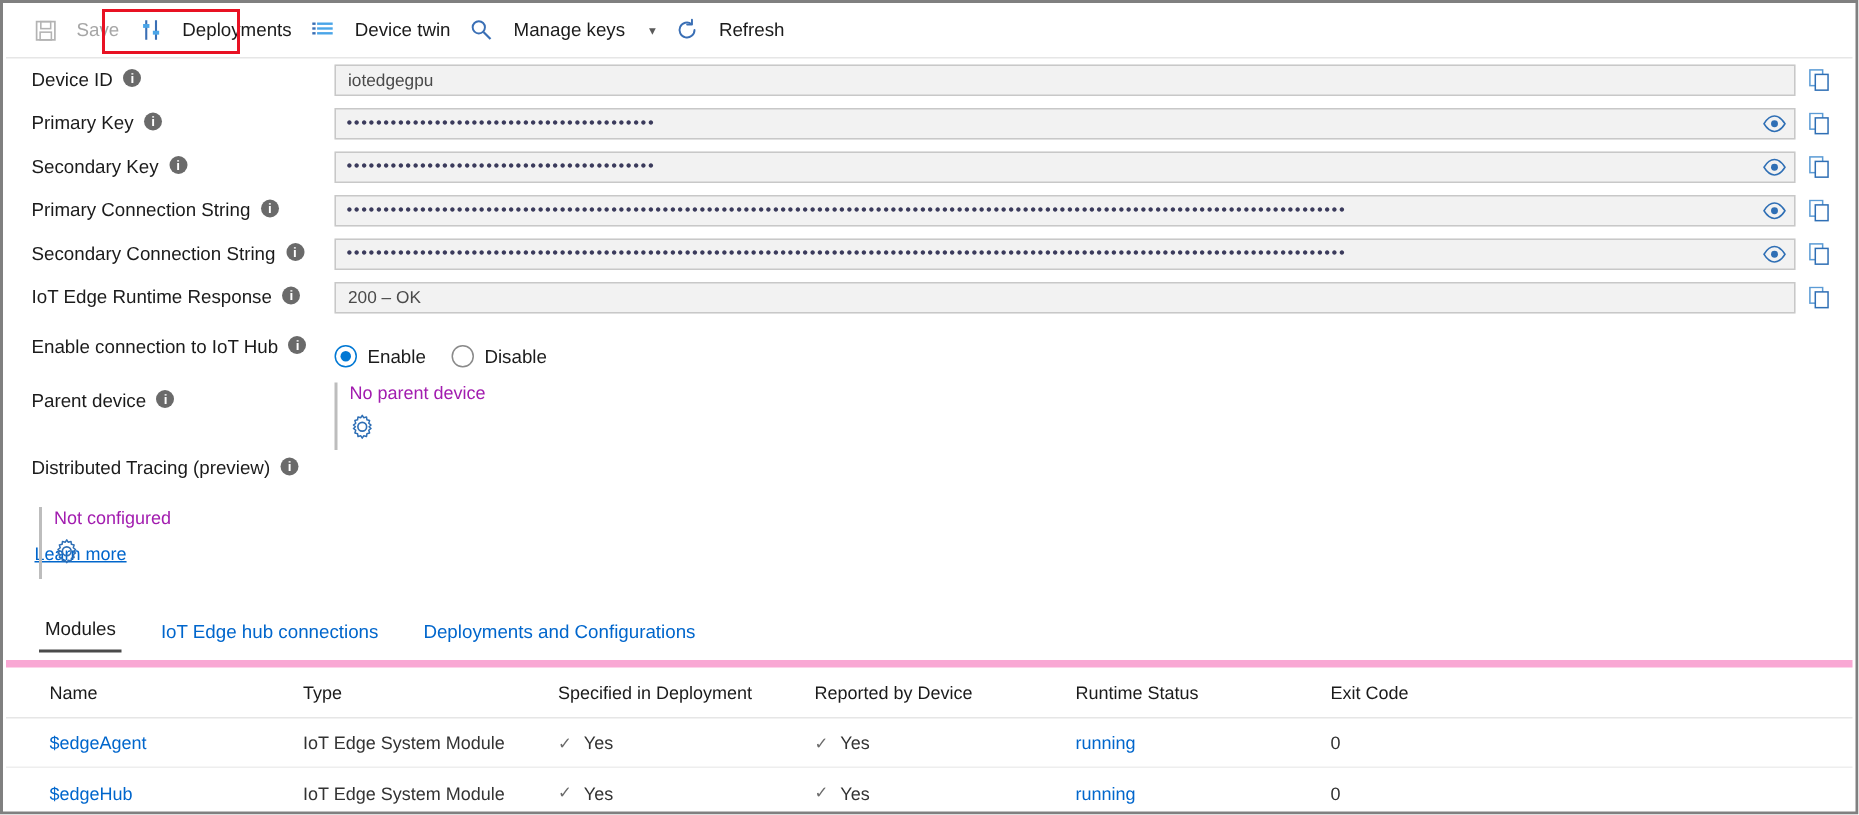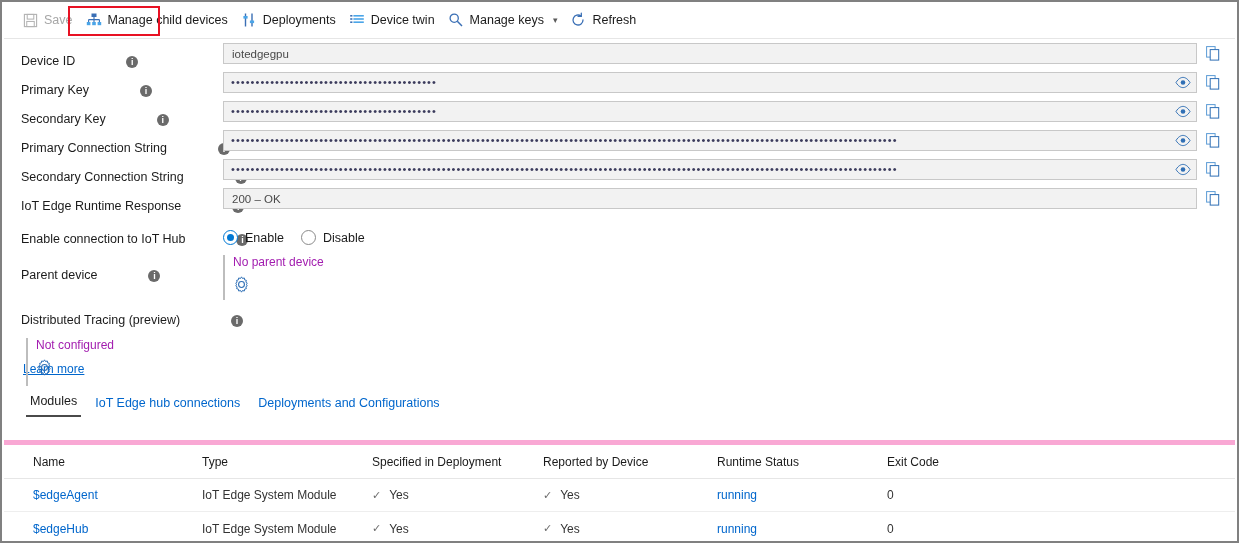--- a/index.html
+++ b/index.html
@@ -30,21 +30,21 @@
     display: flex;
     align-items: center;
     padding-left: 14px;
     box-sizing: border-box;
     border-bottom: 1px solid #e6e6e6;
     background: #ffffff;
   }
   .cmd {
     display: flex;
     align-items: center;
-    gap: 6px;
+    gap: 13px;
     height: 30px;
     padding: 0 9px 0 4px;
     font-size: 12.5px;
     color: #1b1b1b;
     cursor: pointer;
     white-space: nowrap;
   }
   .cmd.disabled { color: #a6a6a6; cursor: default; }
   .cmd .glyph {
     display: inline-flex;
@@ -75,26 +75,25 @@
     position: absolute;
     left: 0;
     right: 0;
     height: 28px;
   }
   .flabel {
     position: absolute;
     left: 17px;
     top: 0;
     display: flex;
-    align-items: flex-end;
+    align-items: flex-start;
     height: 22px;
     font-size: 12.5px;
     color: #1b1b1b;
     white-space: nowrap;
-    gap: 44px;
   }
   .info {
     display: inline-block;
     width: 12px;
     height: 12px;
     border-radius: 50%;
     background: #6a6a6a;
     color: #ffffff;
     font-size: 9px;
     line-height: 12px;
@@ -191,24 +190,24 @@
     top: 323px;
     font-size: 12px;
     color: #0066cc;
     text-decoration: underline;
     cursor: pointer;
   }
   
   .tabs {
     position: absolute;
     left: 24px;
-    top: 392px;
+    top: 410px;
     display: flex;
     align-items: flex-end;
-    gap: 10px;
+    gap: 22px;
   }
   .tab {
     font-size: 12.5px;
     padding: 0 4px 7px 4px;
     color: #0066cc;
     cursor: pointer;
     white-space: nowrap;
   }
   .tab.active {
     color: #1b1b1b;
@@ -256,32 +255,20 @@
         <svg width="15" height="15" viewBox="0 0 16 16">
           <rect x="1.5" y="1.5" width="13" height="13" fill="none" stroke="#b3b3b3" stroke-width="1.2"></rect>
           <rect x="4.5" y="1.5" width="7" height="5" fill="none" stroke="#b3b3b3" stroke-width="1.1"></rect>
           <rect x="4" y="9" width="8" height="5.5" fill="none" stroke="#b3b3b3" stroke-width="1.1"></rect>
         </svg>
       </span>
       <span>Save</span>
     </div>
 
 
-    <div class="cmd">
-      <span class="glyph">
-        <svg width="16" height="16" viewBox="0 0 16 16">
-          <rect x="5.5" y="1.5" width="5" height="3.5" fill="#3a6fb5"></rect>
-          <path d="M8 5 V7.6 M2.6 7.6 H13.4 M2.6 7.6 V10 M8 7.6 V10 M13.4 7.6 V10" stroke="#3a6fb5" stroke-width="1.1" fill="none"></path>
-          <rect x="0.8" y="10" width="3.6" height="3.2" fill="#4aa5e8"></rect>
-          <rect x="6.2" y="10" width="3.6" height="3.2" fill="#4aa5e8"></rect>
-          <rect x="11.6" y="10" width="3.6" height="3.2" fill="#4aa5e8"></rect>
-        </svg>
-      </span>
-      <span>Manage child devices</span>
-    </div>
 
     <div class="cmd">
       <span class="glyph">
         <svg width="16" height="16" viewBox="0 0 16 16">
           <path d="M4.5 1.5 V14.5 M11 1.5 V14.5" stroke="#3a6fb5" stroke-width="1.4"></path>
           <rect x="2.4" y="4" width="4.2" height="2.6" fill="#4aa5e8"></rect>
           <rect x="8.9" y="8.5" width="4.2" height="2.6" fill="#4aa5e8"></rect>
         </svg>
       </span>
       <span>Deployments</span>

